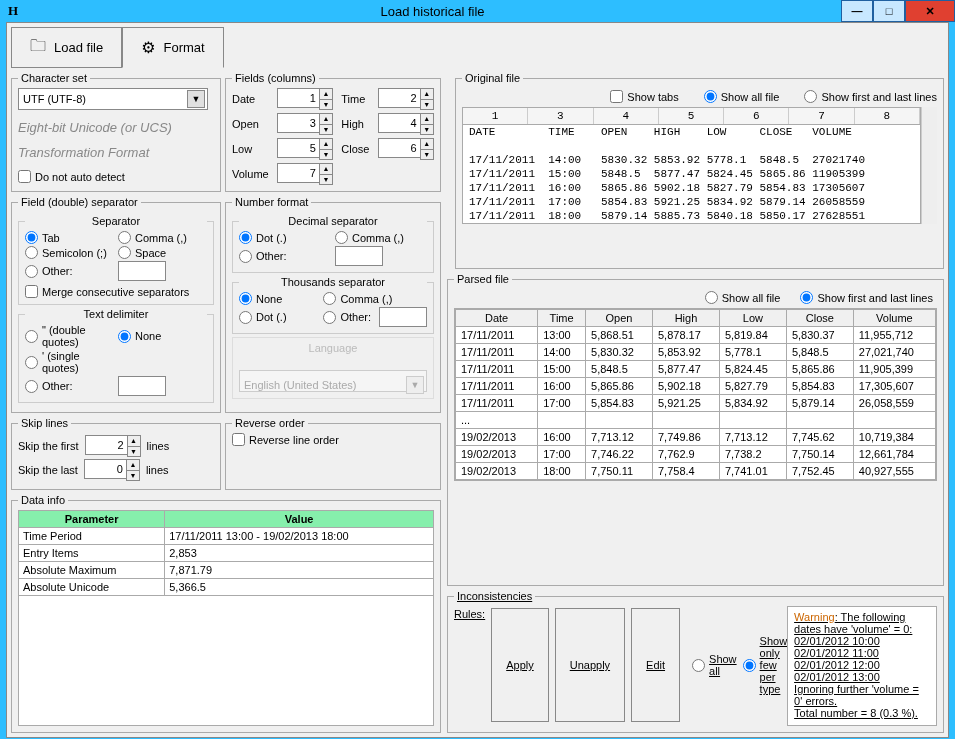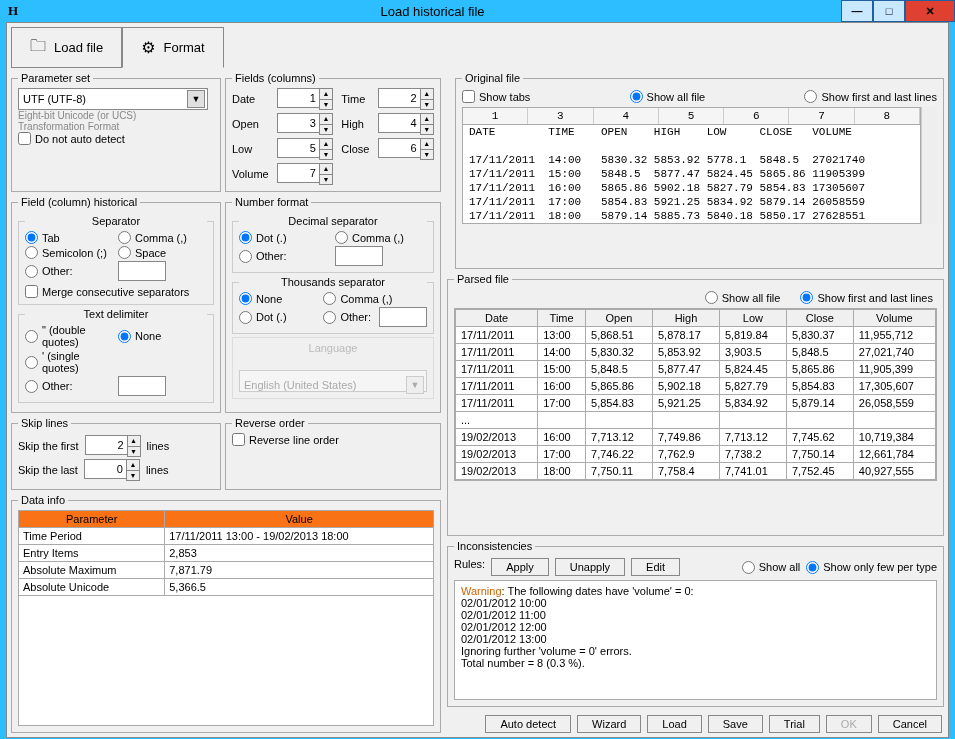--- a/index.html
+++ b/index.html
@@ -42,21 +42,21 @@
   border: 1px solid #aaa;
   padding: 4px 6px 6px 6px;
 }
 legend { padding: 0 3px; color: #000; }
 .row { display: flex; align-items: center; gap: 6px; margin: 2px 0; }
 select, input[type=text], input.num {
   border: 1px solid #888; background: #fff; height: 20px; padding: 0 3px; font-family: inherit; font-size: 11px;
 }
 .combo { width: 190px; background: #fff; border: 1px solid #888; height: 22px; display: flex; align-items: center; justify-content: space-between; padding: 0 2px 0 4px; }
 .combo .arrow { width: 18px; height: 18px; background: #e0e0e0; border: 1px solid #888; display: flex; align-items: center; justify-content: center; font-size: 9px; }
-.hint { color: #888; font-size: 10px; margin: 0 0; }
+.hint { color: #888; font-size: 13px; margin: 10px 0; font-style: italic; }
 .chk { display: flex; align-items: center; gap: 4px; }
 .chk input { margin: 0; }
 .left-row1 { display: flex; gap: 4px; }
 .left-row1 > fieldset:first-child { width: 210px; }
 .left-row1 > fieldset:last-child { flex: 1; }
 .left-row2 { display: flex; gap: 4px; }
 .left-row2 > fieldset:first-child { width: 210px; }
 .left-row2 > fieldset:last-child { flex: 1; }
 .left-row3 { display: flex; gap: 4px; }
 .left-row3 > fieldset:first-child { width: 210px; }
@@ -68,39 +68,39 @@
 .spinners { display: flex; flex-direction: column; border: 1px solid #888; }
 .spinbtn { width: 12px; height: 10px; background: #eee; font-size: 7px; line-height: 8px; text-align: center; border: none; cursor: default; }
 .spinbtn + .spinbtn { border-top: 1px solid #888; }
 .fields-grid { display: grid; grid-template-columns: auto auto auto auto; gap: 3px 8px; align-items: center; }
 .otherbox { width: 48px; }
 .section-title { text-align: center; color: #555; margin-bottom: 16px; }
 .lang-combo { width: 100%; background: #f5f5f5; border: 1px solid #ccc; height: 22px; display: flex; align-items: center; justify-content: space-between; padding: 8px 2px 0 4px; color: #aaa; }
 .lang-combo .arrow { width: 18px; height: 18px; background: #eee; border: 1px solid #ccc; display: flex; align-items: center; justify-content: center; font-size: 9px; color: #aaa; }
 .datainfo-table { width: 100%; border-collapse: collapse; }
 .datainfo-table th, .datainfo-table td { border: 1px solid #aaa; padding: 2px 4px; text-align: left; background: #fff; }
-.datainfo-table th { text-align: center; background: #f97316; font-weight: normal; }
+.datainfo-table th { text-align: center; background: #86efac; font-weight: bold; }
 .datainfo-body { height: 130px; background: #fff; border: 1px solid #aaa; border-top: none; }
 
 .orig-pane { height: 197px; display: flex; flex-direction: column; margin-left: 8px; }
-.orig-opts { display: flex; justify-content: space-between; gap: 25px; padding: 2px 0 4px 0; }
+.orig-opts { display: flex; justify-content: flex-end; gap: 25px; padding: 2px 0 4px 0; }
 .orig-grid { flex: 1; overflow: auto; border: 1px solid #aaa; background: #fff; font-family: "Courier New", monospace; font-size: 11px; position: relative; }
 .orig-header { display: flex; border-bottom: 1px solid #aaa; background: #f5f5f5; position: sticky; top: 0; }
 .orig-header span { flex: 1; text-align: center; padding: 2px 0; border-right: 1px solid #ccc; }
 .orig-line { white-space: pre; padding: 1px 6px; }
 
 .parsed-pane { flex: 1; display: flex; flex-direction: column; min-height: 0; }
 .parsed-opts { display: flex; justify-content: flex-end; gap: 20px; padding: 2px 4px 4px 0; }
 .parsed-table { width: 100%; border-collapse: collapse; background: #fff; }
 .parsed-table th, .parsed-table td { border: 1px solid #aaa; padding: 2px 5px; font-size: 11px; white-space: nowrap; }
 .parsed-table th { background: #f0f0f0; font-weight: normal; text-align: center; }
 .parsed-table td { text-align: left; }
 .parsed-scroll { overflow: auto; border: 1px solid #aaa; }
 
-.incons { display: flex; flex-direction: column; }
+.incons { display: flex; flex-direction: row; text-decoration: underline; }
 .incons-top { display: flex; gap: 6px; padding: 2px 0 4px 0; }
 .incons-top .spacer { flex: 1; }
 .btn { background: #f0f0f0; border: 1px solid #888; padding: 2px 14px; font-family: inherit; font-size: 11px; cursor: default; }
 .btn.disabled { color: #aaa; }
 .incons-body { border: 1px solid #aaa; background: #fff; padding: 4px 6px; height: 120px; overflow: auto; }
 .warn { color: #cc6600; }
 
 .footer { display: flex; justify-content: flex-end; gap: 6px; padding: 4px 2px 0 2px; }
 .scrollbar-v { width: 16px; background: #eee; border-left: 1px solid #ccc; }
 </style>
@@ -129,21 +129,21 @@
         <span>Format</span>
       </div>
     </div>
 
     <div class="main">
 
       <div class="left-col">
 
         <div class="left-row1">
           <fieldset>
-            <legend>Parameter set</legend>
+            <legend>Character set</legend>
             <div class="combo">
               <span>UTF (UTF-8)</span>
               <span class="arrow">▼</span>
             </div>
             <div class="hint">Eight-bit Unicode (or UCS)</div>
             <div class="hint">Transformation Format</div>
             <label class="chk">
               <input type="checkbox" style="">
               <span>Do not auto detect</span>
             </label>
@@ -207,21 +207,21 @@
                     <button class="spinbtn">▲</button>
                     <button class="spinbtn">▼</button>
                   </span>
                 </span>
             </div>
           </fieldset>
         </div>
 
         <div class="left-row2">
           <fieldset>
-            <legend>Field (column) historical</legend>
+            <legend>Field (double) separator</legend>
             <fieldset class="sub-fs">
               <legend style="text-align:center;width:100%">Separator</legend>
               <div class="radio-grid">
                 <label class="chk">
                     <input type="radio" name="sep" checked="" style="">
                     <span>Tab</span>
                   </label>
                 <label class="chk">
                     <input type="radio" name="sep" style="">
                     <span>Comma (,)</span>
@@ -464,21 +464,21 @@
                     <td>5,878.17</td>
                     <td>5,819.84</td>
                     <td>5,830.37</td>
                     <td>11,955,712</td>
                   </tr>
                   <tr>
                     <td>17/11/2011</td>
                     <td>14:00</td>
                     <td>5,830.32</td>
                     <td>5,853.92</td>
-                    <td>3,903.5</td>
+                    <td>5,778.1</td>
                     <td>5,848.5</td>
                     <td>27,021,740</td>
                   </tr>
                   <tr>
                     <td>17/11/2011</td>
                     <td>15:00</td>
                     <td>5,848.5</td>
                     <td>5,877.47</td>
                     <td>5,824.45</td>
                     <td>5,865.86</td>
@@ -566,25 +566,16 @@
                 <div>02/01/2012 10:00</div>
                 <div>02/01/2012 11:00</div>
                 <div>02/01/2012 12:00</div>
                 <div>02/01/2012 13:00</div>
                 <div>Ignoring further 'volume = 0' errors.</div>
                 <div>Total number = 8 (0.3 %).</div>
               </div>
           </div>
         </fieldset>
 
-        <div class="footer">
-          <button class="btn">Auto detect</button>
-          <button class="btn">Wizard</button>
-          <button class="btn">Load</button>
-          <button class="btn">Save</button>
-          <button class="btn">Trial</button>
-          <button class="btn disabled">OK</button>
-          <button class="btn">Cancel</button>
-        </div>
       </div>
     </div>
   </div>
 </div>
 
 </body></html>

